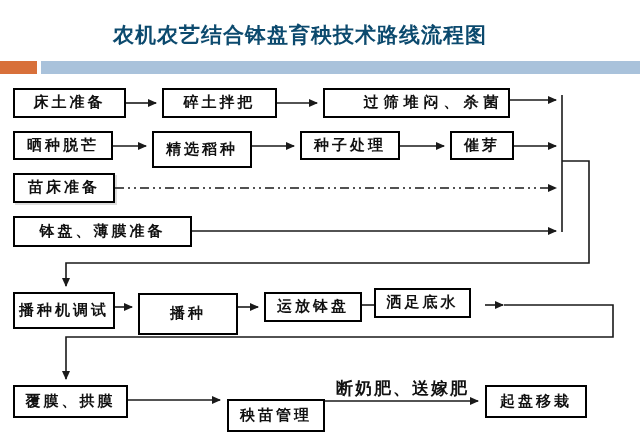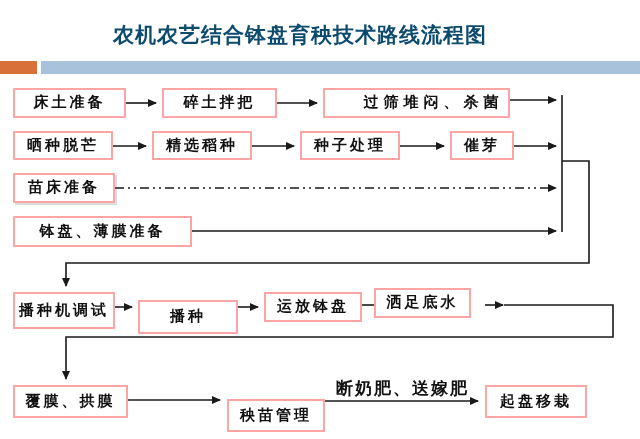--- a/index.html
+++ b/index.html
@@ -9,42 +9,42 @@
   }
   .slide-title{
     position:absolute;left:0;top:21px;width:600px;text-align:center;
     color:#0c4a6e;font-weight:bold;font-size:21px;letter-spacing:1px;
   }
   .accent-orange{position:absolute;left:0;top:61px;width:37px;height:13px;background:#d8703a;}
   .accent-blue{position:absolute;left:41px;top:61px;width:599px;height:13px;background:#a9c2db;}
   .edges{position:absolute;left:0;top:0;z-index:1;}
   .node{
     position:absolute;z-index:2;box-sizing:border-box;
-    border:2px solid #fca5a5;background:#ffffff;color:#111111;
+    border:2px solid #000000;background:#ffffff;color:#111111;
     display:flex;align-items:center;justify-content:center;text-align:center;
     font-size:15px;font-weight:600;letter-spacing:3px;line-height:1.15;
     padding:1px 2px;
   }
   .node.wide{letter-spacing:5px;}
   .edge-label{
     position:absolute;z-index:2;color:#111111;font-size:17px;font-weight:600;
     letter-spacing:2px;white-space:nowrap;
   }
   
   .n0 {left:13px; top:88px; width:113px;height:30px;}
   .n1 {left:162px;top:88px; width:115px;height:30px;}
   .n2 {left:323px;top:88px; width:187px;height:30px;padding-left:36px;}
   .n3 {left:13px; top:131px;width:100px;height:29px;}
-  .n4 {left:152px;top:131px;width:100px;height:29px;}
+  .n4 {left:152px;top:131px;width:100px;height:37px;}
   .n5 {left:300px;top:131px;width:100px;height:29px;}
   .n6 {left:450px;top:131px;width:64px; height:29px;}
   .n7 {left:13px; top:173px;width:102px;height:30px;box-shadow:2px 2px 0 #55555533;}
   .n8 {left:13px; top:216px;width:179px;height:31px;}
   .n9 {left:13px; top:292px;width:102px;height:37px;}
-  .n10{left:138px;top:300px;width:100px;height:34px;}
+  .n10{left:138px;top:293px;width:100px;height:42px;}
   .n11{left:264px;top:292px;width:98px; height:30px;}
   .n12{left:374px;top:288px;width:97px; height:30px;}
   .n13{left:13px; top:385px;width:115px;height:33px;}
   .n14{left:227px;top:383px;width:98px; height:33px;margin-top:16px;}
   .n15{left:485px;top:385px;width:102px;height:33px;}
   .lbl0{left:336px;top:377px;}
 </style>
 </head>
 <body>
 

